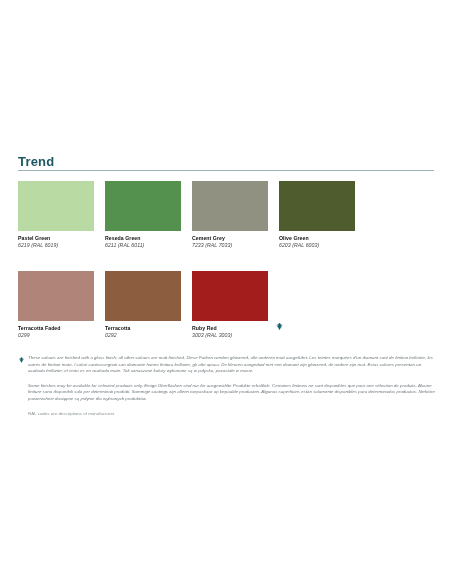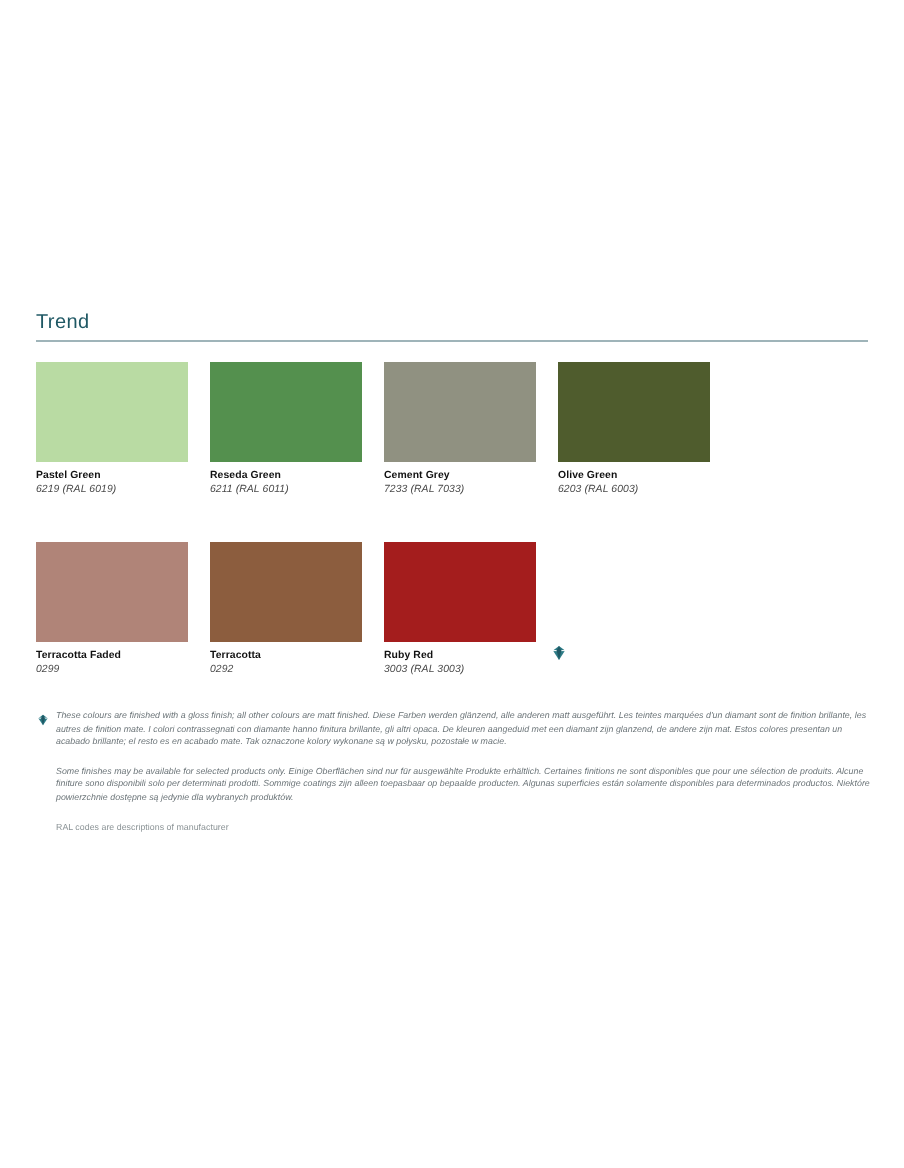--- a/index.html
+++ b/index.html
@@ -26,22 +26,22 @@
   }
 
   
   .section-header {
     position: absolute;
     left: 18px;
     top: 157px;
     width: 416px;
   }
   .section-title {
-    font-size: 10px;
-    font-weight: normal;
+    font-size: 13px;
+    font-weight: bold;
     color: #1f5864;
     letter-spacing: 0.2px;
     line-height: 10px;
     padding-bottom: 3px;
   }
   .section-rule {
     height: 1px;
     background: #9fb4b9;
     width: 100%;
   }

